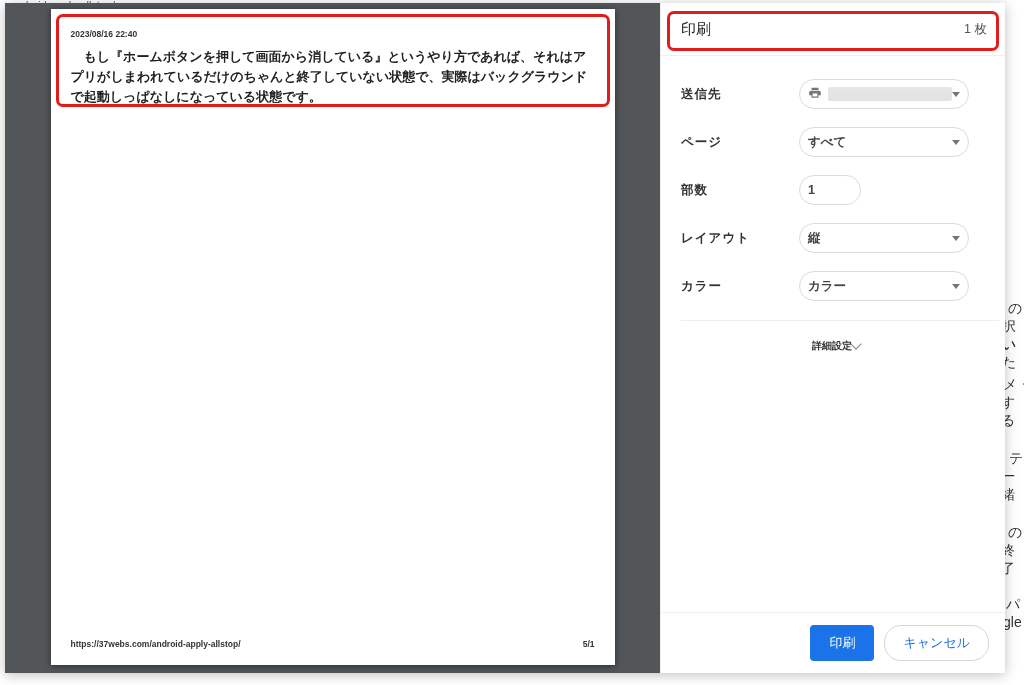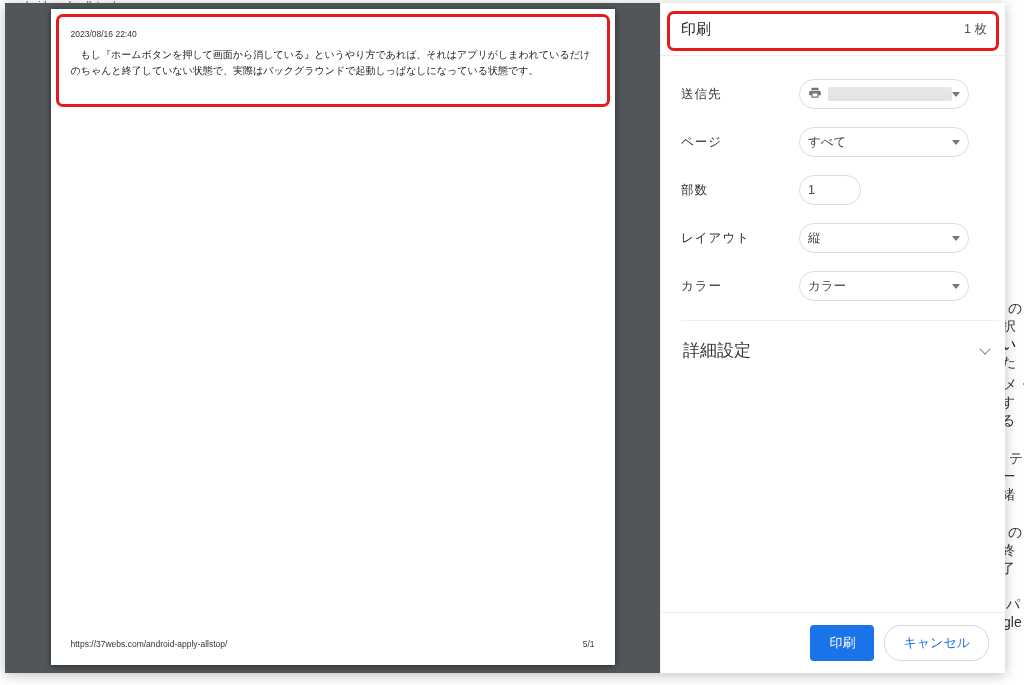--- a/index.html
+++ b/index.html
@@ -36,38 +36,39 @@
       justify-content: center;
       padding-top: 6px;
     }
     .page-sheet {
       position: relative;
       width: 564px;
       height: 656px;
       background: #fff;
       box-shadow: 0 1px 6px rgba(0,0,0,0.5);
       padding: 18px 20px;
+      font-weight: bold;
     }
     .highlight-1 {
       position: absolute;
       left: 5px; top: 5px;
       width: 554px; height: 93px;
       border: 3px solid #e21c1c;
       border-radius: 7px;
     }
     .sheet-meta {
       display: flex;
       justify-content: space-between;
       font-size: 8.5px;
       color: #333;
       margin-top: 2px;
       margin-bottom: 8px;
     }
     .sheet-body {
-      font-size: 10px;
+      font-size: 13px;
       color: #222;
       line-height: 1.55;
       text-indent: 1em;
     }
     .sheet-footer {
       position: absolute;
       left: 20px; right: 20px; bottom: 16px;
       display: flex;
       justify-content: space-between;
       font-size: 8.5px;
@@ -93,20 +94,21 @@
     .highlight-2 {
       position: absolute;
       left: 6px; top: 8px;
       width: 332px; height: 40px;
       border: 3px solid #e21c1c;
       border-radius: 7px;
     }
     .settings-body {
       padding: 6px 6px 6px 20px;
       flex: 1;
+      font-weight: bold;
     }
     .row {
       display: flex;
       align-items: center;
       margin: 16px 0 16px 0;
       height: 32px;
     }
     .row-label {
       width: 118px;
       font-size: 12.5px;
@@ -138,23 +140,23 @@
     .dest-blur {
       flex:1; height:14px;
       background: linear-gradient(#e7e7e7,#e2e2e2);
       border-radius:2px;
     }
     .settings-body, .settings-header { border-bottom: 0; }
     .hr { height:1px; background:#eee; }
     .advanced-row {
       display: flex;
       align-items: center;
-      justify-content: space-between;
+      justify-content: center;
       padding: 18px 6px 18px 2px;
-      font-size: 17px;
+      font-size: 10px;
       color: #333;
       cursor: pointer;
     }
     .chevron {
       width: 8px; height: 8px;
       border-right: 1.5px solid #888;
       border-bottom: 1.5px solid #888;
       transform: rotate(45deg);
       margin-right: 4px;
       margin-top: -4px;

